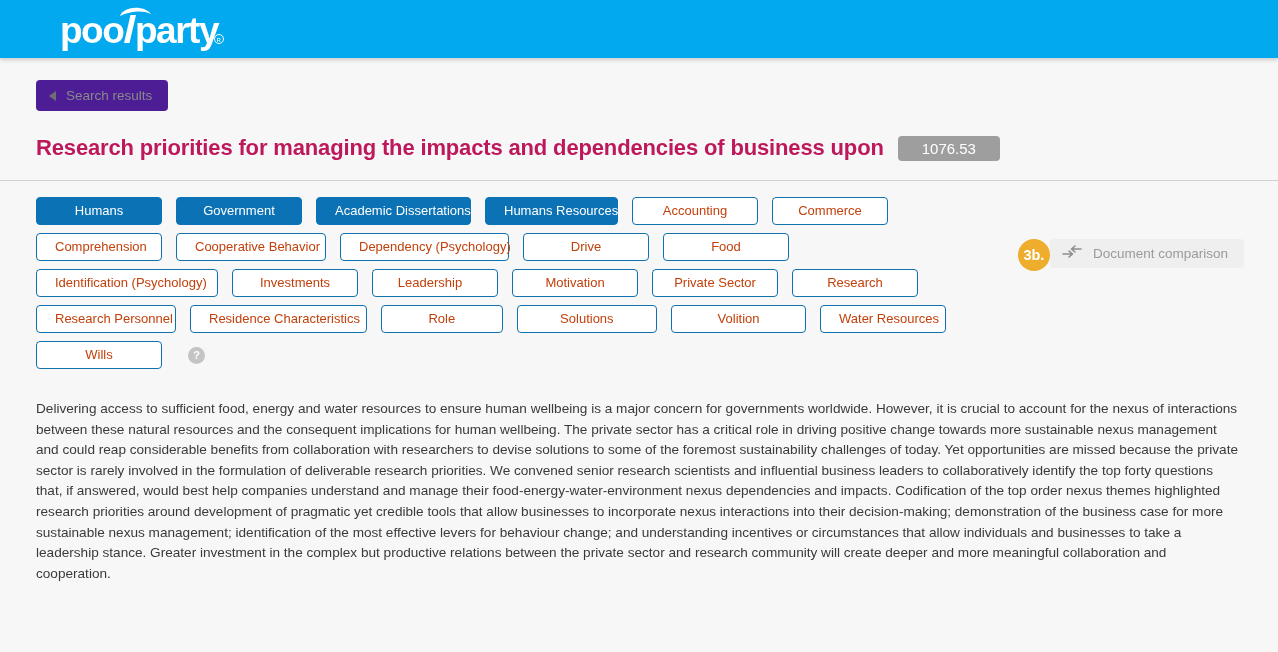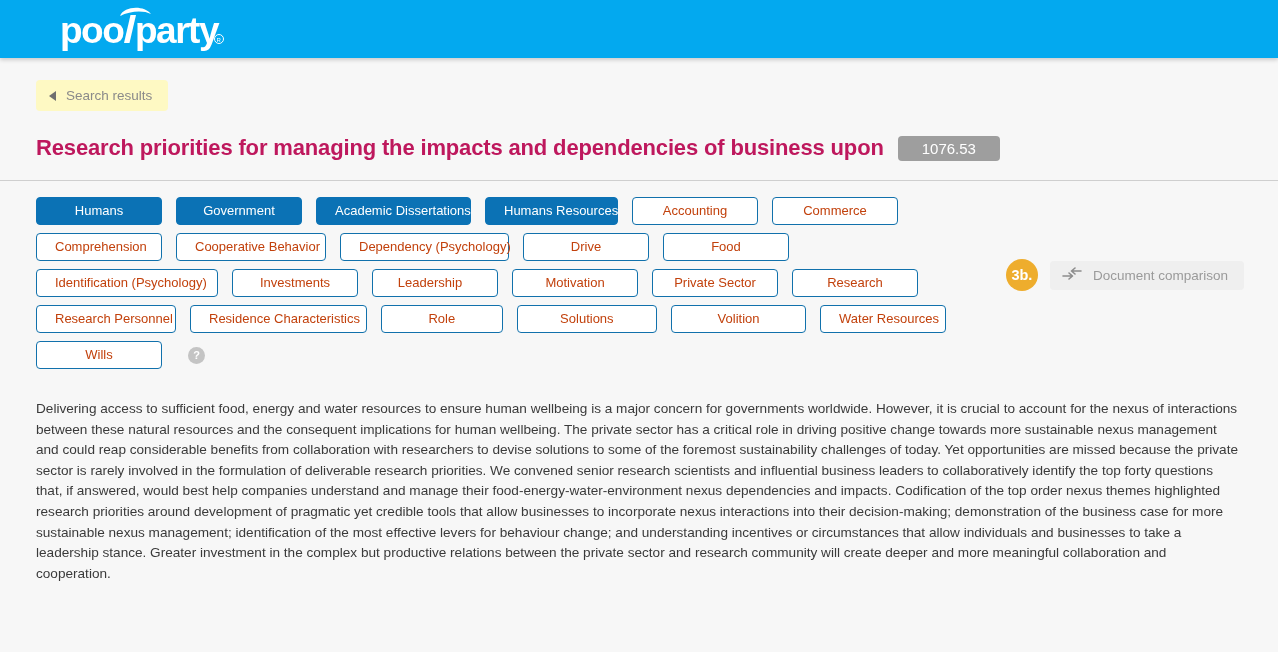--- a/index.html
+++ b/index.html
@@ -35,21 +35,21 @@
     padding: 0;
   }
 
   .crumb-row {
     padding: 22px 0 0 36px;
   }
   .back-btn {
     display: inline-flex;
     align-items: center;
     gap: 10px;
-    background: #fef9c3;
+    background: #4c1d95;
     border: none;
     border-radius: 4px;
     padding: 8px 16px 8px 13px;
     cursor: pointer;
     font-size: 13.5px;
     color: #8a8a8a;
     font-family: "Liberation Sans", sans-serif;
   }
   .back-arrow {
     width: 0; height: 0;
@@ -132,24 +132,23 @@
     text-align: center;
     margin-left: 12px;
     cursor: pointer;
     flex: none;
   }
 
   
   .compare-wrap {
     position: absolute;
     right: 34px;
-    top: 78px;
-    display: flex;
-    align-items: center;
-    gap: 12px;
+    top: 58px;
+    display: flex;
+    align-items: flex-start;
   }
   .step-badge {
     width: 32px; height: 32px;
     border-radius: 50%;
     background: #eead2d;
     color: #ffffff;
     font-size: 14.5px;
     font-weight: bold;
     line-height: 32px;
     text-align: center;
@@ -212,21 +211,21 @@
   <div class="divider"></div>
 
   <div class="tags-area">
     <div class="tag-rows" id="tag-rows">
         <div class="tag-row">
           <div class="tag selected" style="width: 126px;">Humans</div>
           <div class="tag selected" style="width: 126px;">Government</div>
           <div class="tag selected" style="width: 155px;">Academic Dissertations</div>
           <div class="tag selected" style="width: 133px;">Humans Resources</div>
           <div class="tag" style="width: 126px;">Accounting</div>
-          <div class="tag" style="width: 126px;">Commerce</div>
+          <div class="tag" style="width: 116px;">Commerce</div>
         </div>
         <div class="tag-row">
           <div class="tag" style="width: 126px;">Comprehension</div>
           <div class="tag" style="width: 150px;">Cooperative Behavior</div>
           <div class="tag" style="width: 169px;">Dependency (Psychology)</div>
           <div class="tag" style="width: 126px;">Drive</div>
           <div class="tag" style="width: 126px;">Food</div>
         </div>
         <div class="tag-row">
           <div class="tag" style="width: 182px;">Identification (Psychology)</div>

